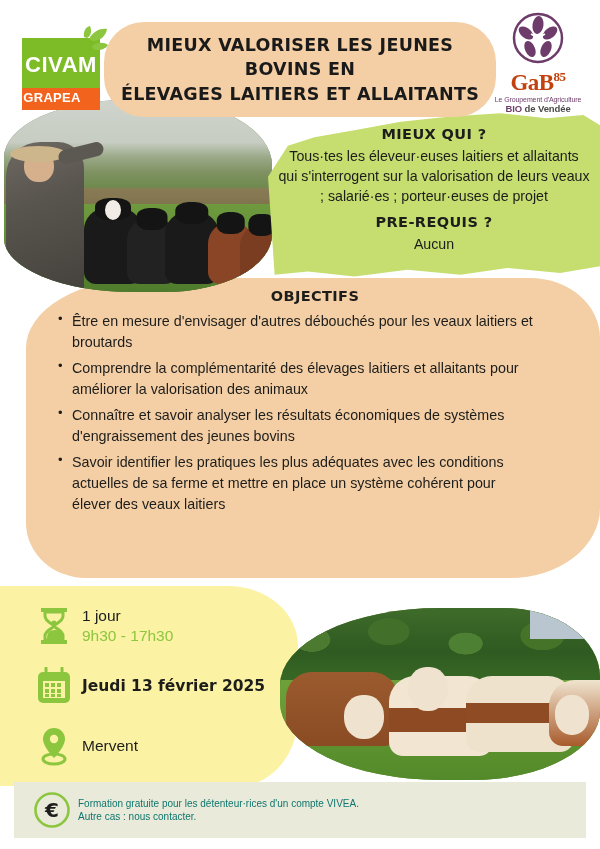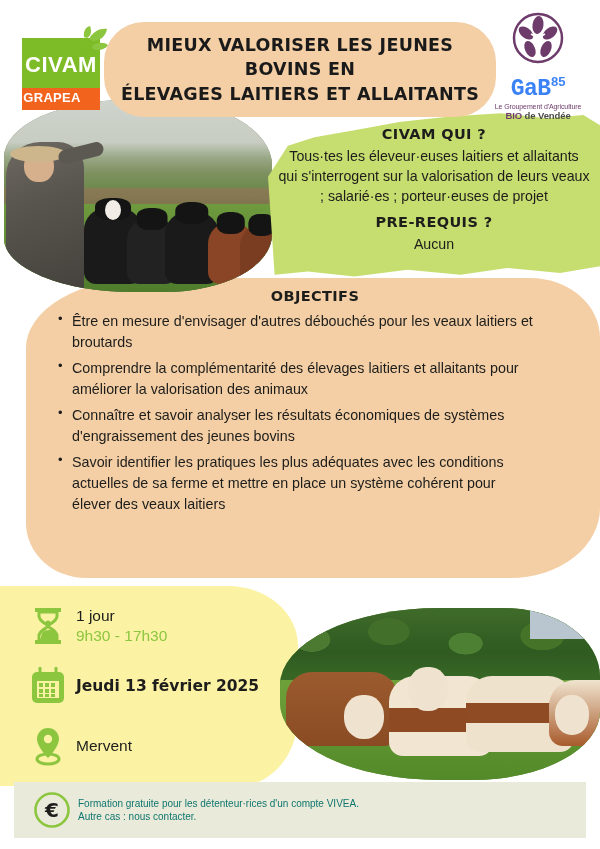--- a/index.html
+++ b/index.html
@@ -50,23 +50,23 @@
   }
   .civam-leaf { position: absolute; left: 52px; top: 10px; }
 
   .logo-gab {
     position: absolute; right: 10px; top: 12px;
     width: 104px; height: 96px;
     text-align: center; z-index: 40;
   }
   .gab-circle { display:block; margin: 0 auto; }
   .gab-name {
-    font-family: Liberation Mono, monospace;
-    font-weight: 700; font-size: 23px; color: #3b82f6;
-    letter-spacing: -0.5px; line-height: 1; margin-top: 12px;
+    font-family: Liberation Serif, serif;
+    font-weight: 700; font-size: 23px; color: #c2410c;
+    letter-spacing: -0.5px; line-height: 1; margin-top: 6px;
   }
   .gab-name sup { font-size: 13px; vertical-align: super; }
   .gab-tag1 { font-size: 7px; color: #6E3C6B; letter-spacing: -0.1px; margin-top: 2px; }
   .gab-tag2 { font-size: 9.5px; color: #4A4A48; font-weight: 700; letter-spacing: -0.1px; }
   .gab-tag2 b { color: #6E3C6B; }
 
   .title-pill {
     position: absolute; left: 104px; top: 22px;
     width: 392px; height: 95px;
     background: #F4CFA5;
@@ -220,21 +220,21 @@
 
   
   .yellow-blob {
     position: absolute; left: -10px; top: 586px;
     width: 308px; height: 200px;
     background: #FBF2A4;
     z-index: 14;
     border-radius: 0 70px 60px 0 / 0 60px 70px 0;
   }
   .info-rows {
-    position: absolute; left: 20px; top: 596px;
+    position: absolute; left: 26px; top: 596px;
     width: 270px; z-index: 18;
   }
   .info-row {
     display: flex; align-items: center;
     height: 60px;
   }
   .info-ico { width: 56px; display: flex; justify-content: center; }
   .info-txt { color: #1D1D1B; }
   .line1 { font-size: 15.5px; line-height: 1.28; }
   .line2 { font-size: 15.5px; line-height: 1.28; color: #8CC63F; }
@@ -313,21 +313,21 @@
     <div class="cow c5"></div>
     <div class="p1-farmer">
       <div class="p1-head"></div>
       <div class="p1-hat"></div>
     </div>
     <div class="p1-arm"></div>
   </div>
 
   <div class="green-blob"></div>
   <div class="green-text">
-    <div class="sec-head">CIVAM QUI ?</div>
+    <div class="sec-head">MIEUX QUI ?</div>
     <p>Tous·tes les éleveur·euses  laitiers et allaitants qui s'interrogent sur la valorisation de leurs veaux ; salarié·es ; porteur·euses de projet</p>
     <div class="sec-head">PRE-REQUIS ?</div>
     <p>Aucun</p>
   </div>
 
   <div class="peach-blob"></div>
   <div class="objectifs">
     <h2>OBJECTIFS</h2>
     <ul>
       <li>Être en mesure d'envisager d'autres débouchés pour les veaux laitiers et broutards</li>

